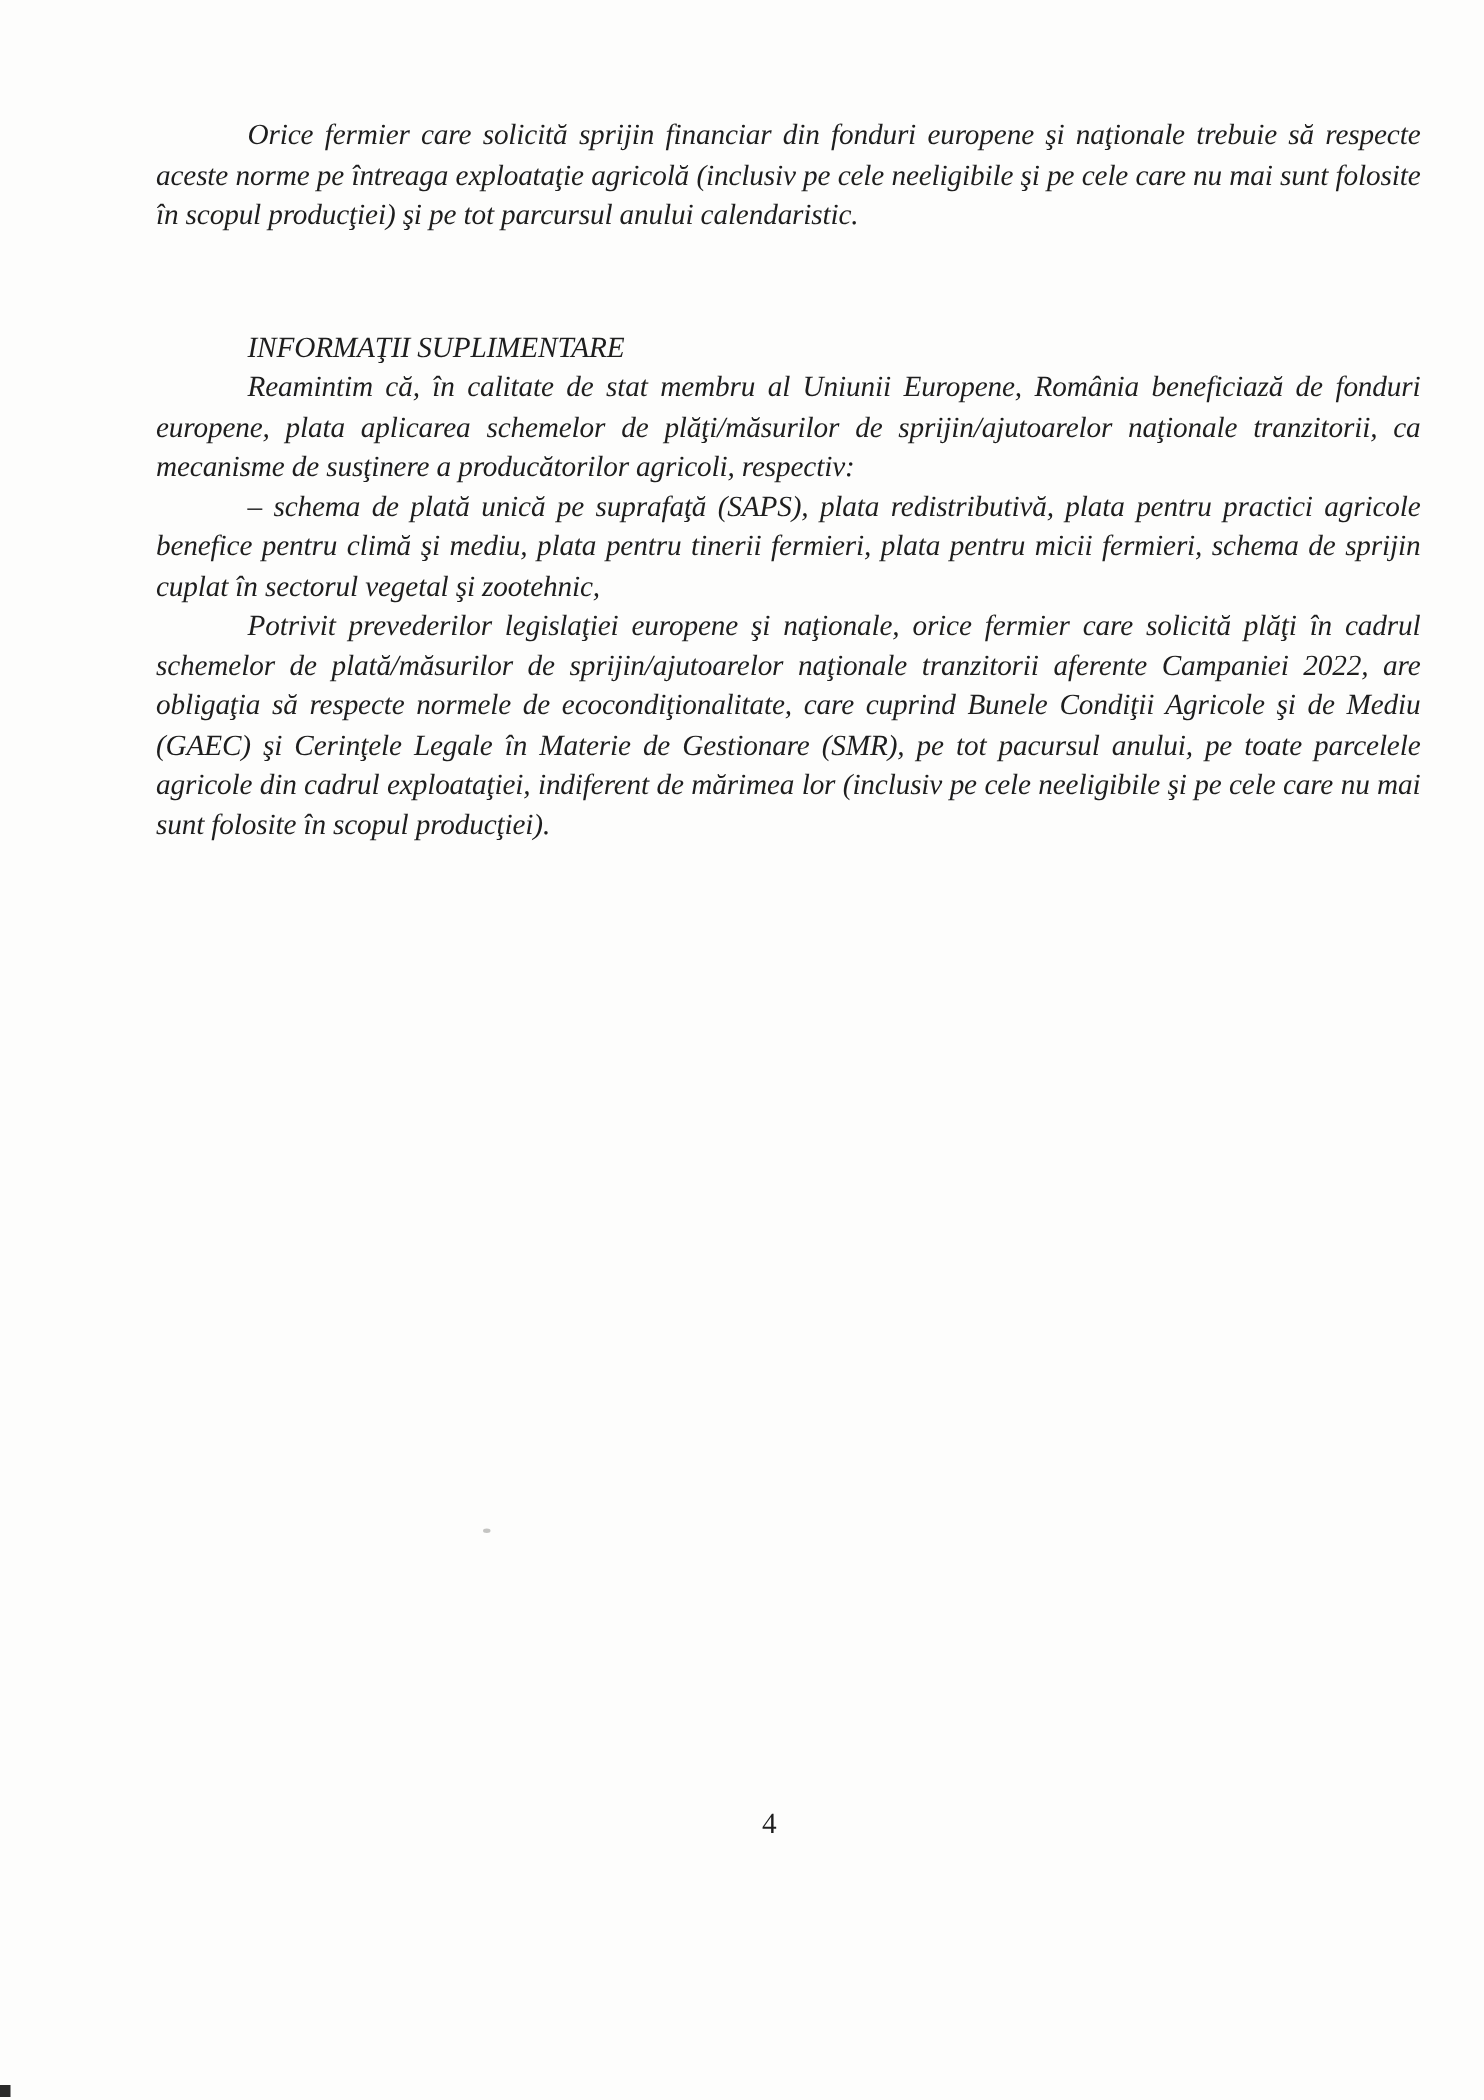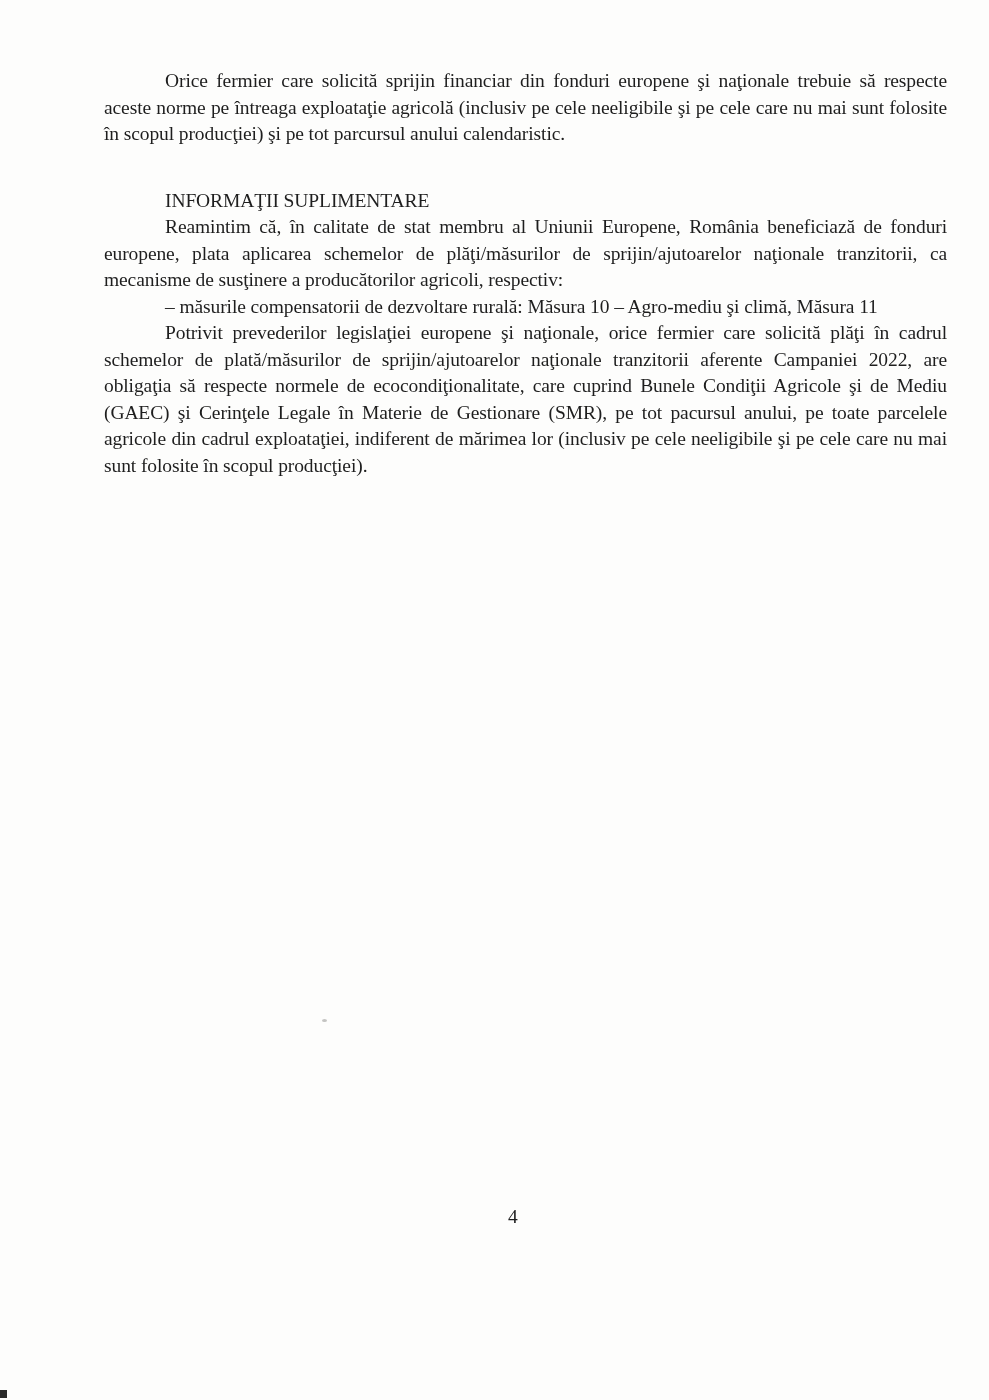--- a/index.html
+++ b/index.html
@@ -16,33 +16,34 @@
   }
   .page {
     position: absolute;
     inset: 0;
     background: #fdfdfc;
     color: #1e1e1e;
   }
   .body-text {
     position: absolute;
     left: 104px;
-    top: 68px;
+    top: 78px;
     width: 843px;
     font-size: 19.5px;
     line-height: 26.5px;
     text-align: justify;
     letter-spacing: -0.1px;
+    font-style: italic;
   }
   .para {
     margin: 0;
     text-indent: 61px;
   }
   .heading {
-    margin: 40px 0 0 0;
+    margin: 62px 0 0 0;
     text-indent: 61px;
     font-weight: normal;
     font-size: 19.5px;
   }
   .page-number {
     position: absolute;
     top: 1206px;
     left: 508px;
     font-size: 19.5px;
     color: #1e1e1e;
@@ -70,22 +71,22 @@
 
 <div class="page">
 
   <div class="body-text">
     <p class="para">Orice fermier care solicită sprijin financiar din fonduri europene şi naţionale trebuie să respecte aceste norme pe întreaga exploataţie agricolă (inclusiv pe cele neeligibile şi pe cele care nu mai sunt folosite în scopul producţiei) şi pe tot parcursul anului calendaristic.</p>
 
     <p class="heading">INFORMAŢII SUPLIMENTARE</p>
 
     <p class="para">Reamintim că, în calitate de stat membru al Uniunii Europene, România beneficiază de fonduri europene, plata aplicarea schemelor de plăţi/măsurilor de sprijin/ajutoarelor naţionale tranzitorii, ca mecanisme de susţinere a producătorilor agricoli, respectiv:</p>
 
+    <p class="para">– schema de plată unică pe suprafaţă (SAPS), plata redistributivă, plata pentru practici agricole benefice pentru climă şi mediu, plata pentru tinerii fermieri, plata pentru micii fermieri, schema de sprijin cuplat în sectorul vegetal şi zootehnic,</p>
 
-    <p class="para">– măsurile compensatorii de dezvoltare rurală: Măsura 10 – Agro-mediu şi climă, Măsura 11</p>
 
 
 
     <p class="para">Potrivit prevederilor legislaţiei europene şi naţionale, orice fermier care solicită plăţi în cadrul schemelor de plată/măsurilor de sprijin/ajutoarelor naţionale tranzitorii aferente Campaniei 2022, are obligaţia să respecte normele de ecocondiţionalitate, care cuprind Bunele Condiţii Agricole şi de Mediu (GAEC) şi Cerinţele Legale în Materie de Gestionare (SMR), pe tot pacursul anului, pe toate parcelele agricole din cadrul exploataţiei, indiferent de mărimea lor (inclusiv pe cele neeligibile şi pe cele care nu mai sunt folosite în scopul producţiei).</p>
   </div>
 
   <div class="speck-mid"></div>
 
   <div class="speck-bottom-left"></div>
 

